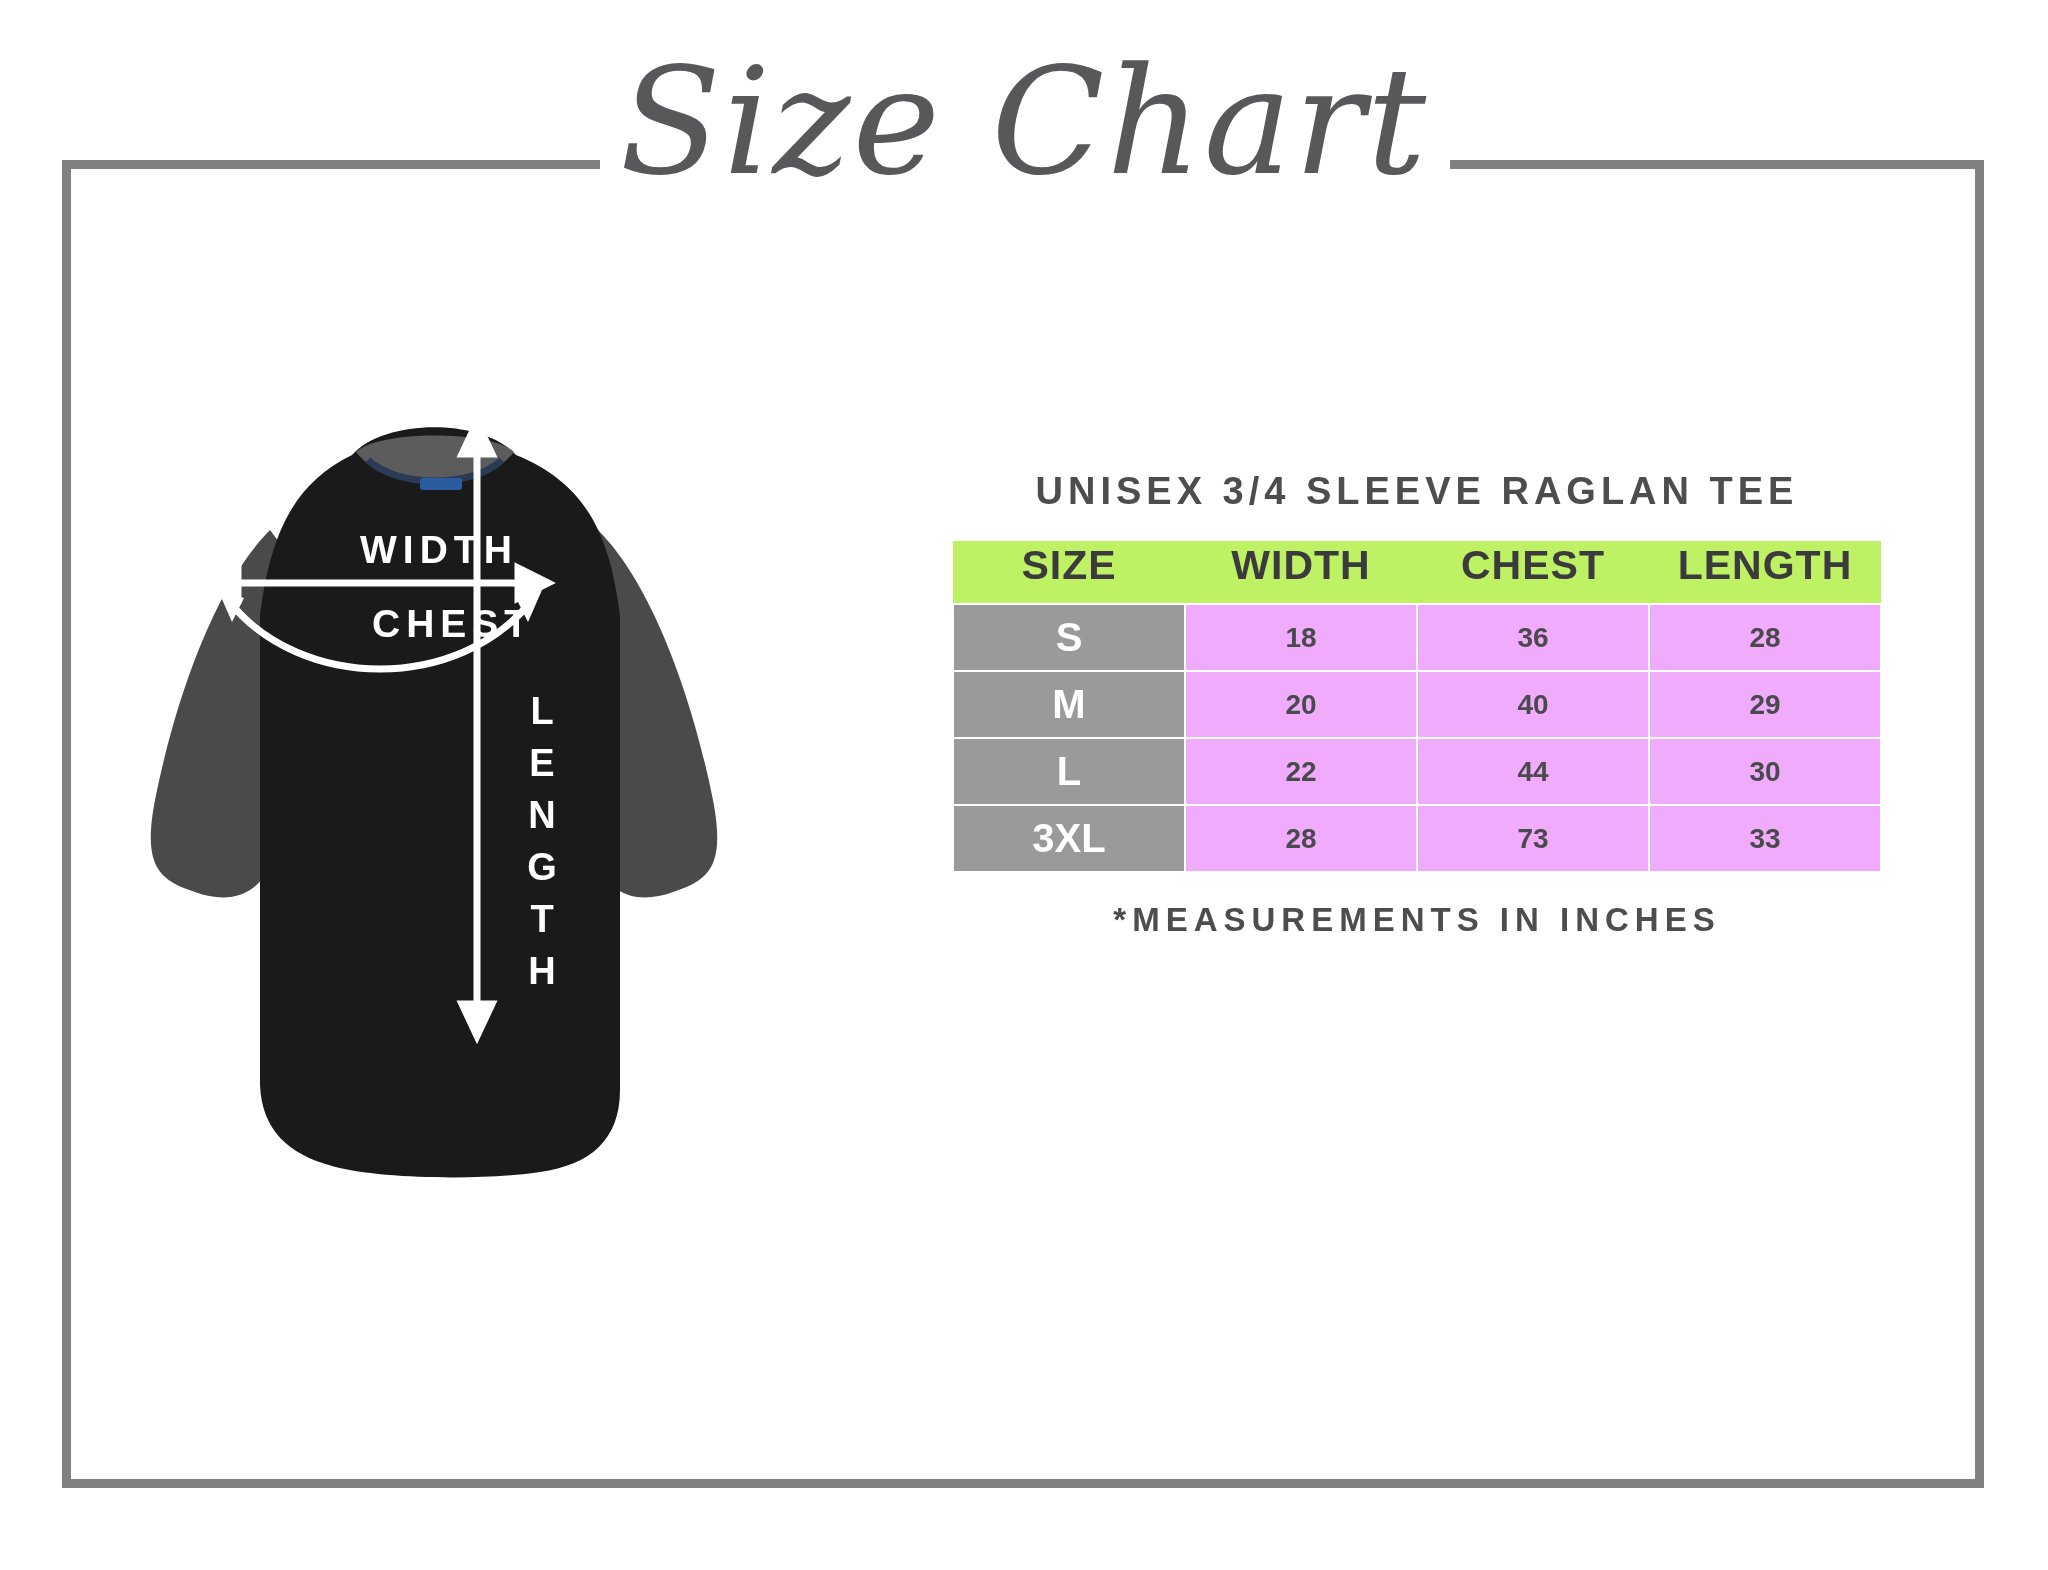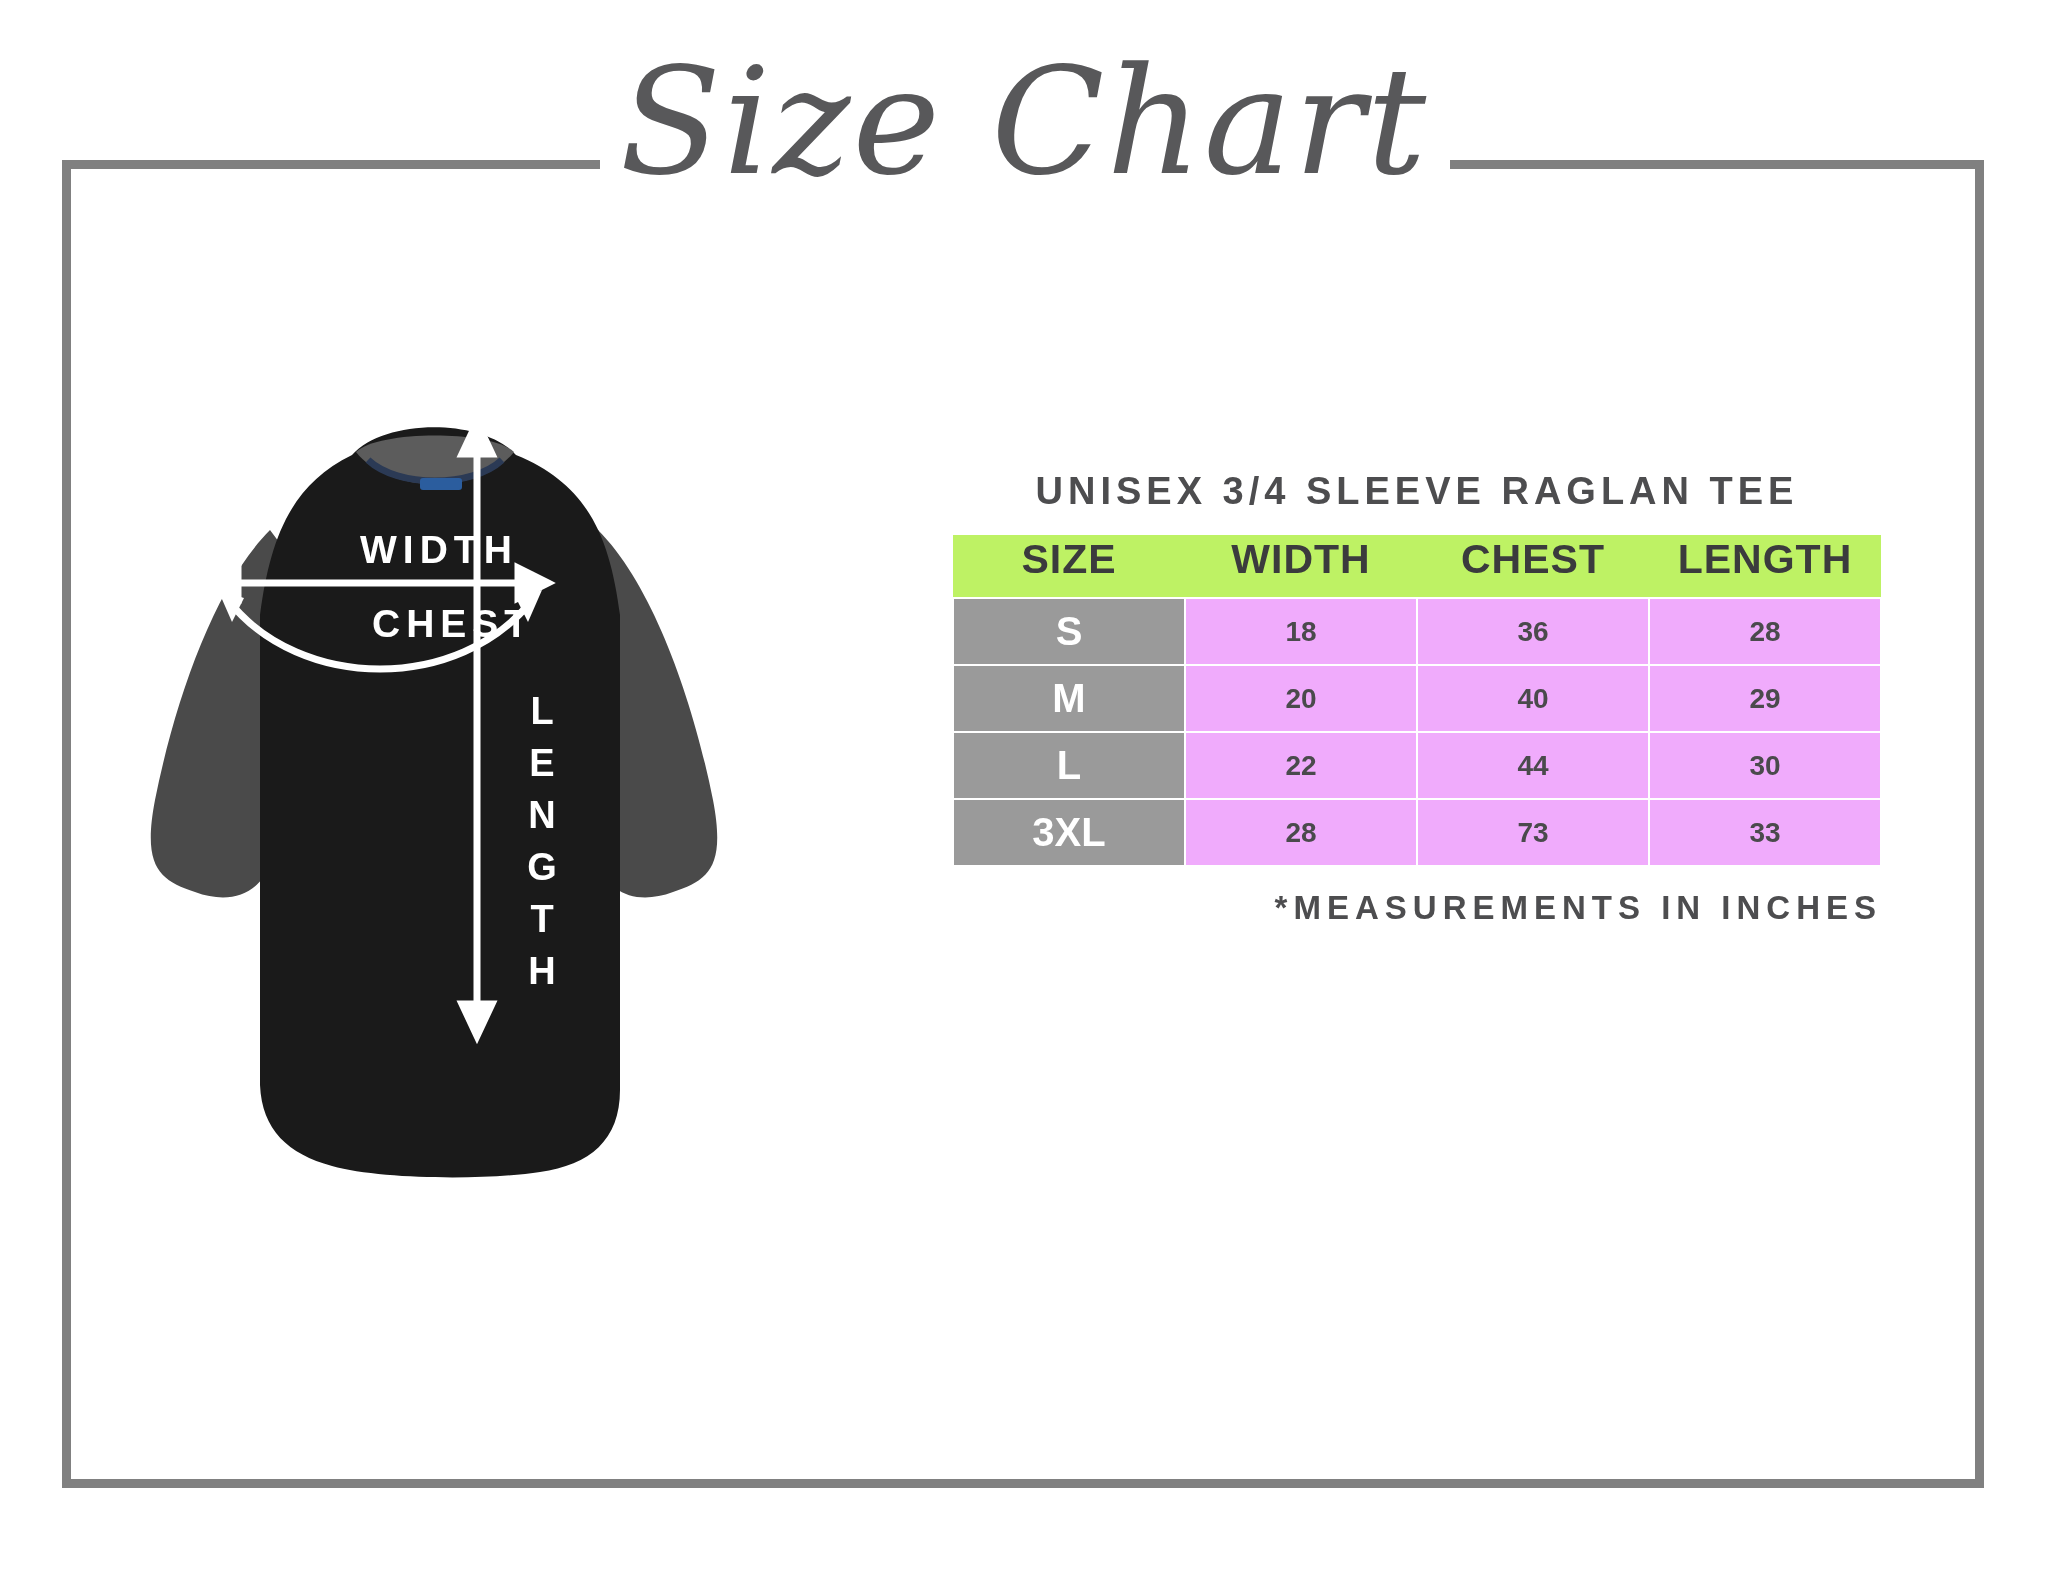--- a/index.html
+++ b/index.html
@@ -97,21 +97,21 @@
     top: 470px;
     width: 930px;
   }
   .tbl-title {
     text-align: center;
     font-size: 38px;
     font-weight: bold;
     color: #4d4d4f;
     letter-spacing: 5px;
     font-family: "Liberation Sans", sans-serif;
-    margin-bottom: 22px;
+    margin-bottom: 28px;
   }
   table.size {
     border-collapse: collapse;
     width: 930px;
     table-layout: fixed;
   }
   table.size th {
     font-size: 41px;
     font-weight: bold;
     color: #3b3b3d;
@@ -131,22 +131,22 @@
     font-weight: bold;
   }
   table.size td.size-cell {
     background: #9a9a9a;
     color: #ffffff;
     font-weight: bold;
     font-size: 40px;
     width: 200px;
   }
   .note {
-    text-align: right;
-    margin-top: 22px;
+    text-align: center;
+    margin-top: 28px;
     font-size: 33px;
     font-weight: bold;
     color: #4d4d4f;
     letter-spacing: 6px;
   }
 </style>
 </head>
 <body>
 
 <div class="frame"></div>

